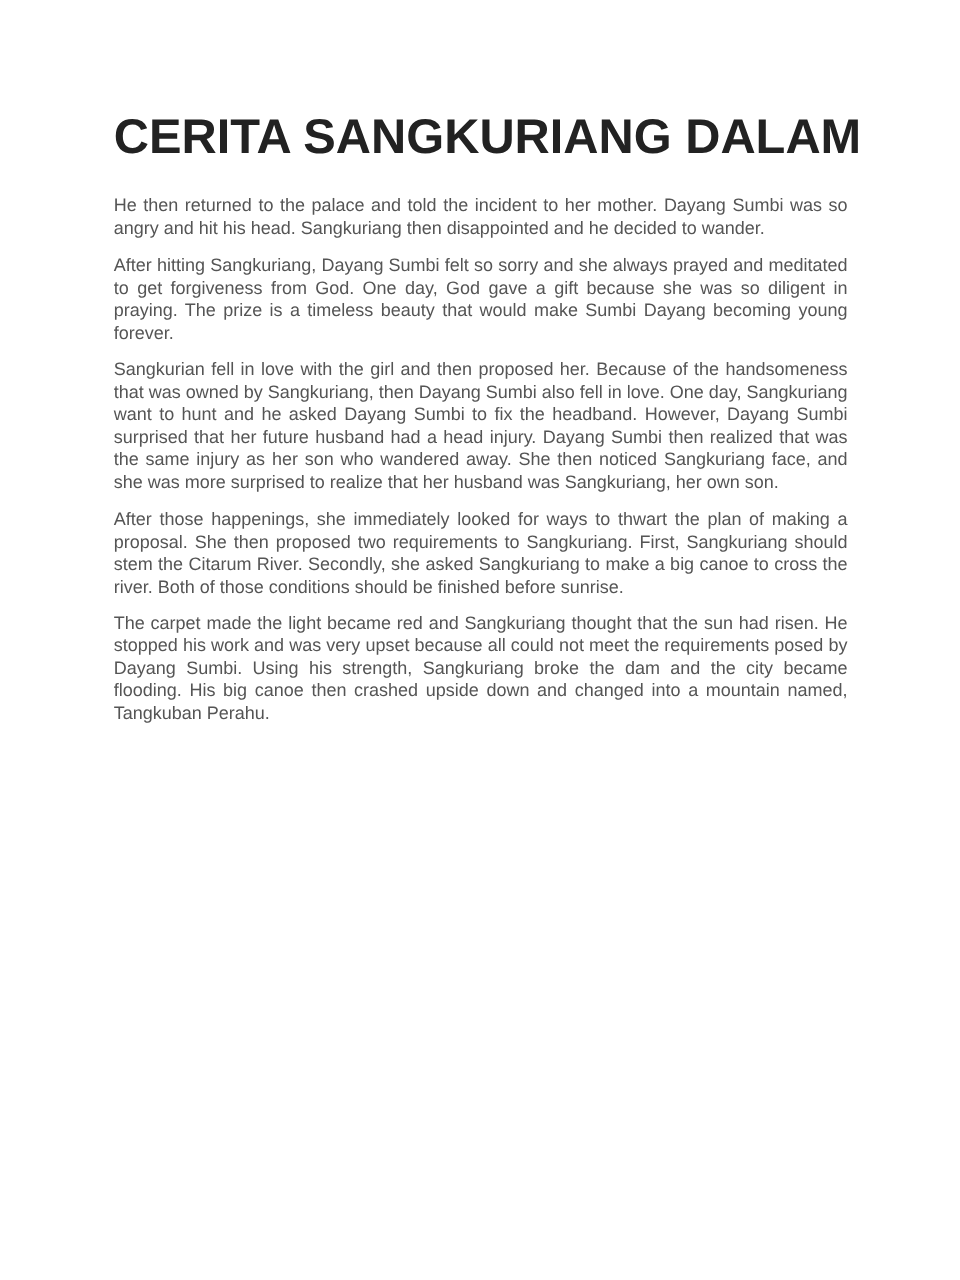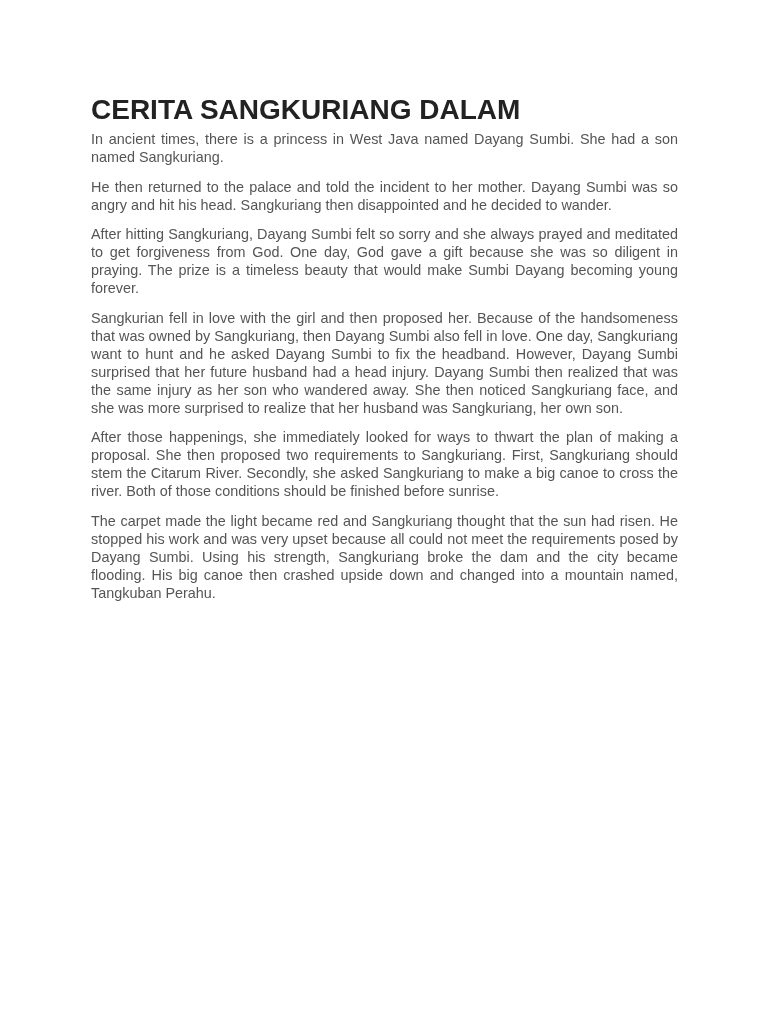--- a/index.html
+++ b/index.html
@@ -13,24 +13,24 @@
       position: relative;
       overflow: hidden;
     }
     .page {
       position: absolute;
       left: 91px;
       top: 90px;
       width: 587px;
     }
     .title {
-      margin: 0 0 0 0;
+      margin: 0 0 26px 0;
       font-family: "Liberation Sans", sans-serif;
       font-weight: bold;
-      font-size: 28px;
+      font-size: 39px;
       line-height: 40px;
       color: #222222;
       letter-spacing: 0px;
     }
     .title span { display: block; white-space: nowrap; }
     .para {
       margin: 0 0 11.5px 0;
       font-family: "Liberation Sans", sans-serif;
       font-size: 14.4px;
       line-height: 18px;
@@ -39,19 +39,18 @@
     }
   </style>
 </head>
 <body>
 
 <div class="page">
   <h1 class="title">
     <span>CERITA SANGKURIANG DALAM</span>
   </h1>
 
-  <p class="para">In ancient times, there is a princess in West Java named Dayang Sumbi. She had a son named Sangkuriang.</p>
   <p class="para">He then returned to the palace and told the incident to her mother. Dayang Sumbi was so angry and hit his head. Sangkuriang then disappointed and he decided to wander.</p>
   <p class="para">After hitting Sangkuriang, Dayang Sumbi felt so sorry and she always prayed and meditated to get forgiveness from God. One day, God gave a gift because she was so diligent in praying. The prize is a timeless beauty that would make Sumbi Dayang becoming young forever.</p>
   <p class="para">Sangkurian fell in love with the girl and then proposed her. Because of the handsomeness that was owned by Sangkuriang, then Dayang Sumbi also fell in love. One day, Sangkuriang want to hunt and he asked Dayang Sumbi to fix the headband. However, Dayang Sumbi surprised that her future husband had a head injury. Dayang Sumbi then realized that was the same injury as her son who wandered away. She then noticed Sangkuriang face, and she was more surprised to realize that her husband was Sangkuriang, her own son.</p>
   <p class="para">After those happenings, she immediately looked for ways to thwart the plan of making a proposal. She then proposed two requirements to Sangkuriang. First, Sangkuriang should stem the Citarum River. Secondly, she asked Sangkuriang to make a big canoe to cross the river. Both of those conditions should be finished before sunrise.</p>
   <p class="para">The carpet made the light became red and Sangkuriang thought that the sun had risen. He stopped his work and was very upset because all could not meet the requirements posed by Dayang Sumbi. Using his strength, Sangkuriang broke the dam and the city became flooding. His big canoe then crashed upside down and changed into a mountain named, Tangkuban Perahu.</p>
 </div>
 
 </body></html>

